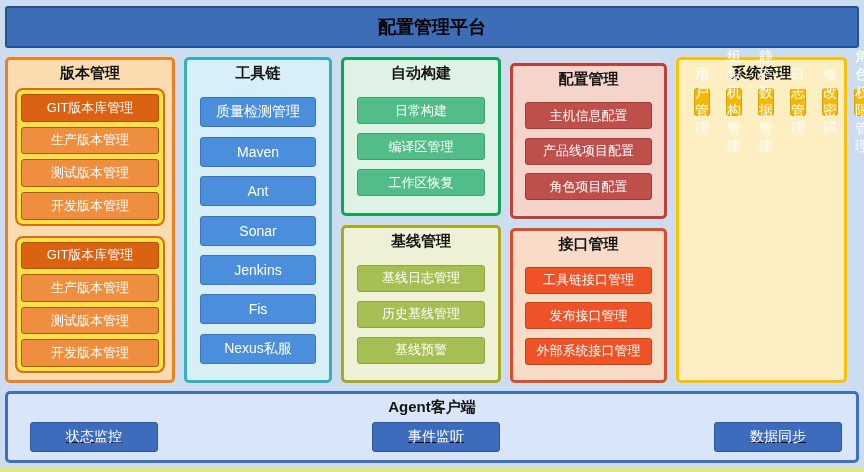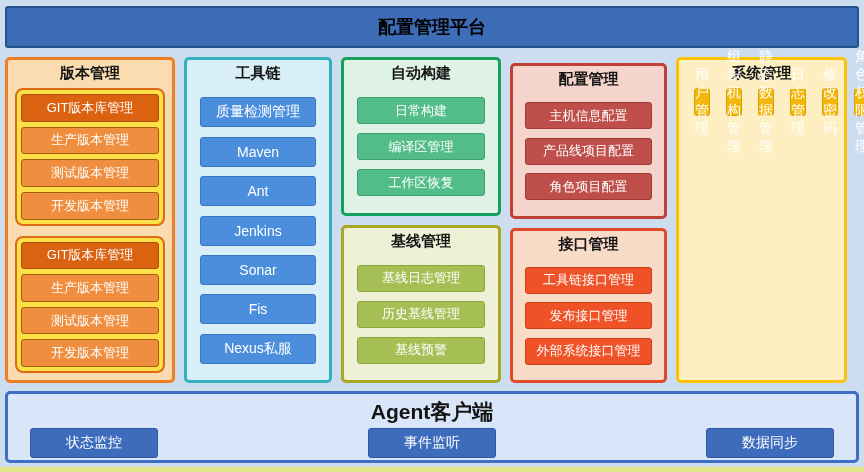--- a/index.html
+++ b/index.html
@@ -64,22 +64,22 @@
   
   .col-system{width:171px;border:3px solid #fcc106;background:#fdefc2;}
   .col-system .stack{flex:1;display:flex;justify-content:space-evenly;}
   .btn-amber{background:#f4b70c;border:1px solid #d9a004;height:28px;margin:0 8px;font-size:14px;}
   
   .agent{
     margin-top:8px;height:72px;flex:0 0 72px;box-sizing:border-box;
     border:3px solid #3f6fc4;background:#d9e5f8;border-radius:5px;
     display:flex;flex-direction:column;
   }
-  .agent-title{text-align:center;font-weight:bold;font-size:21px;color:#141414;padding:4px 0 2px;}
-  .agent-row{flex:1;display:flex;align-items:center;justify-content:space-between;padding:0 22px 6px 22px;}
+  .agent-title{text-align:center;font-weight:bold;font-size:15px;color:#141414;padding:4px 0 2px;}
+  .agent-row{flex:1;display:flex;align-items:center;justify-content:space-between;padding:0 14px 6px 22px;text-decoration:underline;}
   .btn-agent{background:#3e6cbd;border:1px solid #2f57a0;width:128px;height:30px;font-size:14px;}
   .bottom-strip{
     position:absolute;left:0;right:0;bottom:0;height:5px;
     background:#e2e78e;
   }
 </style>
 </head>
 <body>
 
 <div class="wrap">
@@ -107,22 +107,22 @@
         </div>
       </div>
     </section>
 
     <section class="panel col-toolchain">
       <div class="panel-title">工具链</div>
       <div class="stack">
         <div class="btn btn-blue">质量检测管理</div>
         <div class="btn btn-blue">Maven</div>
         <div class="btn btn-blue">Ant</div>
+        <div class="btn btn-blue">Sonar</div>
         <div class="btn btn-blue">Jenkins</div>
-        <div class="btn btn-blue">Sonar</div>
         <div class="btn btn-blue">Fis</div>
         <div class="btn btn-blue">Nexus私服</div>
       </div>
     </section>
 
     <div class="col-mid">
       <section class="panel panel-green half">
         <div class="panel-title">自动构建</div>
         <div class="stack">
           <div class="btn btn-green">日常构建</div>

